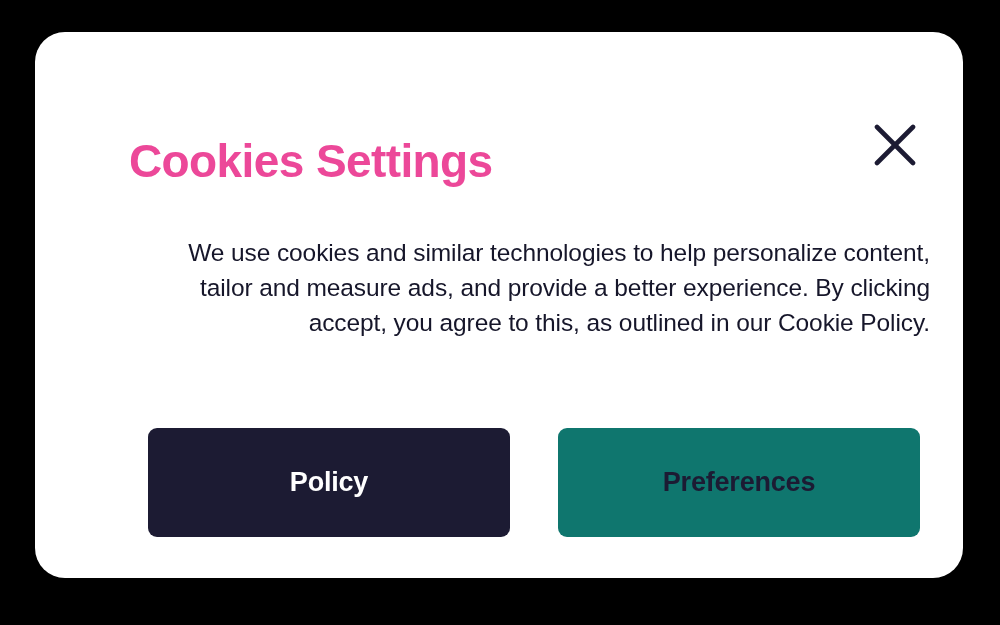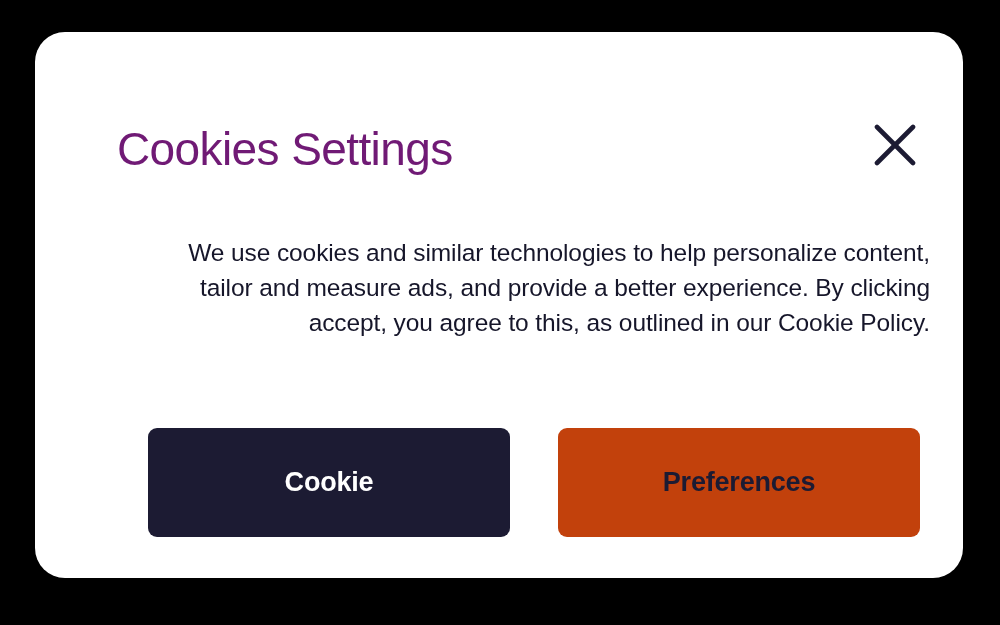--- a/index.html
+++ b/index.html
@@ -39,25 +39,25 @@
     left: 78px;
     top: 70px;
     width: 805px;
     height: 86px;
   }
 
   .dialog-title {
     position: absolute;
     left: 0;
     top: 0;
-    margin: 4px;
+    margin: 16px;
     font-size: 46px;
-    font-weight: normal;
+    font-weight: bold;
     letter-spacing: -0.6px;
-    color: #701a75;
+    color: #ec4899;
     line-height: 86px;
     white-space: nowrap;
   }
 
   .close-button {
     position: absolute;
     right: 0;
     top: 20px;
     width: 46px;
     height: 46px;
@@ -114,21 +114,21 @@
     justify-content: center;
     padding: 0;
   }
 
   .btn-accept {
     background: #1c1b33;
     color: #ffffff;
   }
 
   .btn-preferences {
-    background: #c2410c;
+    background: #0f766e;
     color: #1c1b33;
   }
 </style>
 </head>
 <body>
 
 <div id="screen">
 
   <div id="cookie-card">
 
@@ -141,18 +141,18 @@
             <line x1="3" y1="3" x2="39" y2="39" stroke="#1c1b33" stroke-width="4.6" stroke-linecap="round"></line>
             <line x1="39" y1="3" x2="3" y2="39" stroke="#1c1b33" stroke-width="4.6" stroke-linecap="round"></line>
           </svg>
         </span>
       </button>
     </div>
 
     <p class="dialog-body">We use cookies and similar technologies to help personalize content, tailor and measure ads, and provide a better experience. By clicking accept, you agree to this, as outlined in our Cookie Policy.</p>
 
     <div class="actions">
-      <button class="btn btn-accept">Cookie</button>
+      <button class="btn btn-accept">Policy</button>
       <button class="btn btn-preferences">Preferences</button>
     </div>
 
   </div>
 </div>
 
 </body></html>

